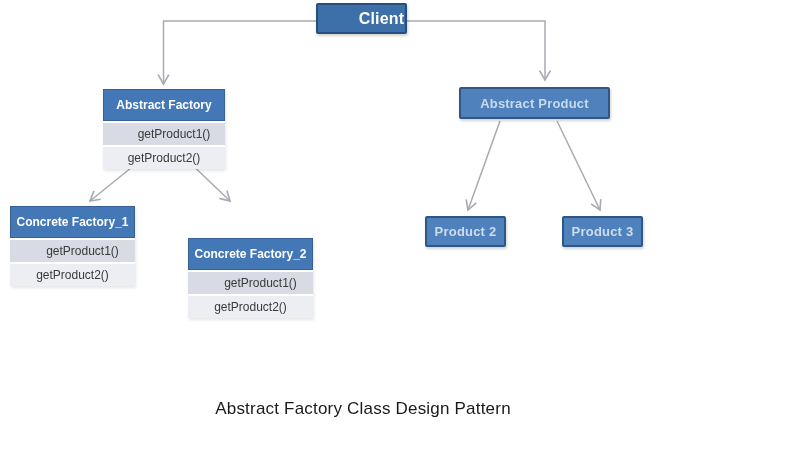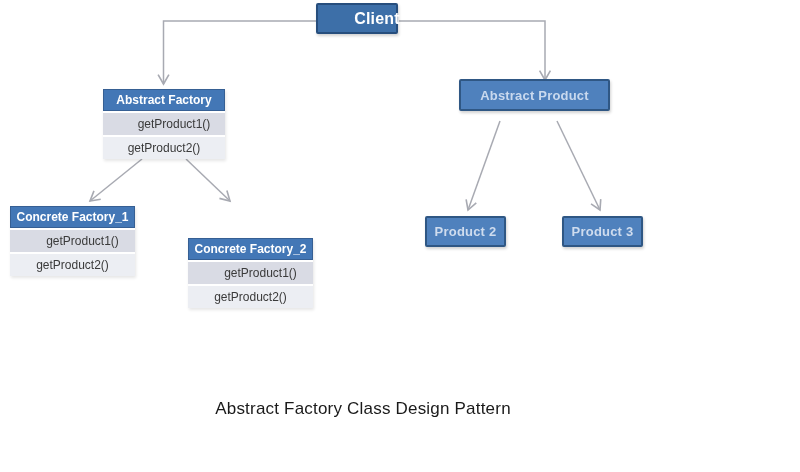--- a/index.html
+++ b/index.html
@@ -54,21 +54,21 @@
     font-weight: bold;
   }
   
   .class-table {
     position: absolute;
     box-sizing: border-box;
     box-shadow: 1px 2px 3px rgba(0,0,0,0.10);
   }
   .class-table .hdr {
     box-sizing: border-box;
-    height: 22px;
+    height: 32px;
     background: #4377b6;
     border: 1px solid #365f93;
     color: #ffffff;
     font-weight: bold;
     font-size: 12px;
     display: flex;
     align-items: center;
     justify-content: center;
     white-space: nowrap;
   }
@@ -116,21 +116,21 @@
 
     <line x1="142" y1="159" x2="90" y2="201" stroke="#a8aab2" stroke-width="1.5" marker-end="url(#arrow)"></line>
 
     <line x1="186" y1="159" x2="230" y2="201" stroke="#a8aab2" stroke-width="1.5" marker-end="url(#arrow)"></line>
 
     <line x1="500" y1="121" x2="468" y2="210" stroke="#a8aab2" stroke-width="1.5" marker-end="url(#arrow)"></line>
 
     <line x1="557" y1="121" x2="600" y2="210" stroke="#a8aab2" stroke-width="1.5" marker-end="url(#arrow)"></line>
   </svg>
 
-  <div class="node client" style="left:316px; top:3px; width:82px; height:31px;padding-left:40px;">
+  <div class="node client" style="left:316px; top:3px; width:91px; height:31px;padding-left:40px;">
     <span class="node-label">Client</span>
   </div>
 
   <div class="class-table" style="left:103px; top:89px; width:122px;">
     <div class="hdr">Abstract Factory</div>
     <div class="row r0">getProduct1()</div>
     <div class="row r1">getProduct2()</div>
   </div>
 
   <div class="class-table" style="left:10px; top:206px; width:125px;">
@@ -138,21 +138,21 @@
     <div class="row r0">getProduct1()</div>
     <div class="row r1">getProduct2()</div>
   </div>
 
   <div class="class-table" style="left:188px; top:206px; width:125px;margin-top:32px;">
     <div class="hdr">Concrete Factory_2</div>
     <div class="row r0">getProduct1()</div>
     <div class="row r1">getProduct2()</div>
   </div>
 
-  <div class="node abstract-product" style="left:459px; top:79px; width:151px; height:32px;">
+  <div class="node abstract-product" style="left:459px; top:87px; width:151px; height:32px;">
     <span class="node-label">Abstract Product</span>
   </div>
 
   <div class="node product" style="left:425px; top:216px; width:81px; height:31px;">
     <span class="node-label">Product 2</span>
   </div>
 
   <div class="node product" style="left:562px; top:216px; width:81px; height:31px;">
     <span class="node-label">Product 3</span>
   </div>

